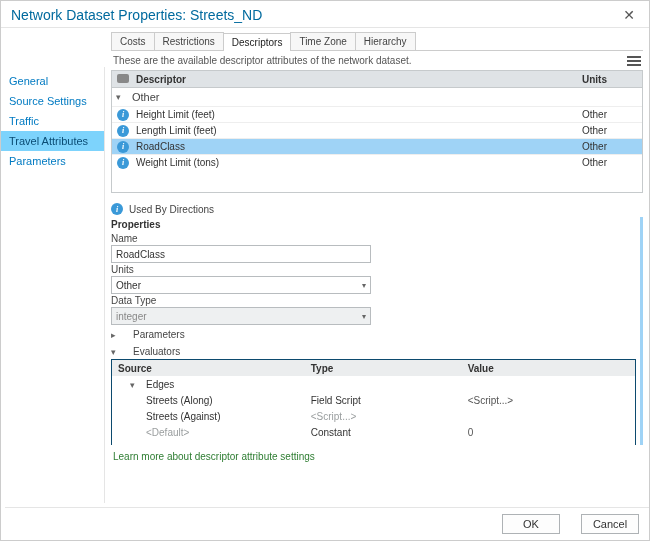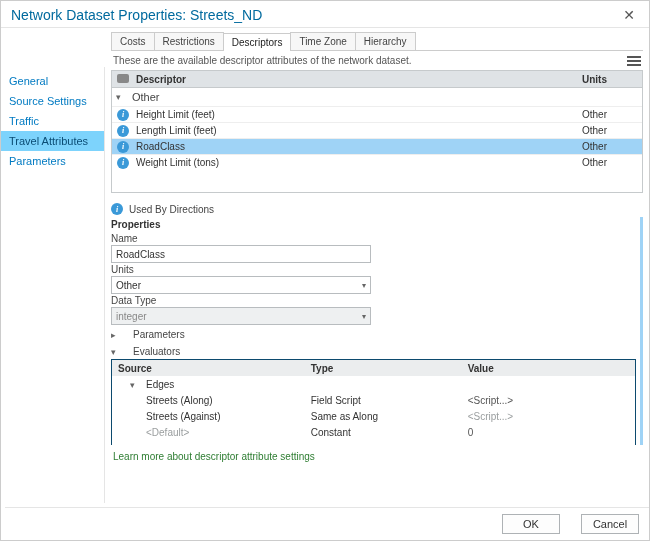--- a/index.html
+++ b/index.html
@@ -337,21 +337,20 @@
         <div class="eval-row">
           <div class="ev-c1 eval-sub"><span class="chev">▾</span><span>Edges</span></div>
         </div>
         <div class="eval-row">
           <div class="ev-c1 eval-sub2">Streets (Along)</div>
           <div class="ev-c2">Field Script</div>
           <div class="ev-c3">&lt;Script...&gt;</div>
         </div>
         <div class="eval-row">
           <div class="ev-c1 eval-sub2">Streets (Against)</div>
-          <div class="ev-c2">Same as Along</div>
           <div class="ev-c3 grey">&lt;Script...&gt;</div>
         </div>
         <div class="eval-row">
           <div class="ev-c1 eval-sub2 grey">&lt;Default&gt;</div>
           <div class="ev-c2">Constant</div>
           <div class="ev-c3">0</div>
         </div>
         <div class="eval-row" style="height:6px;"></div>
 
       </div>

